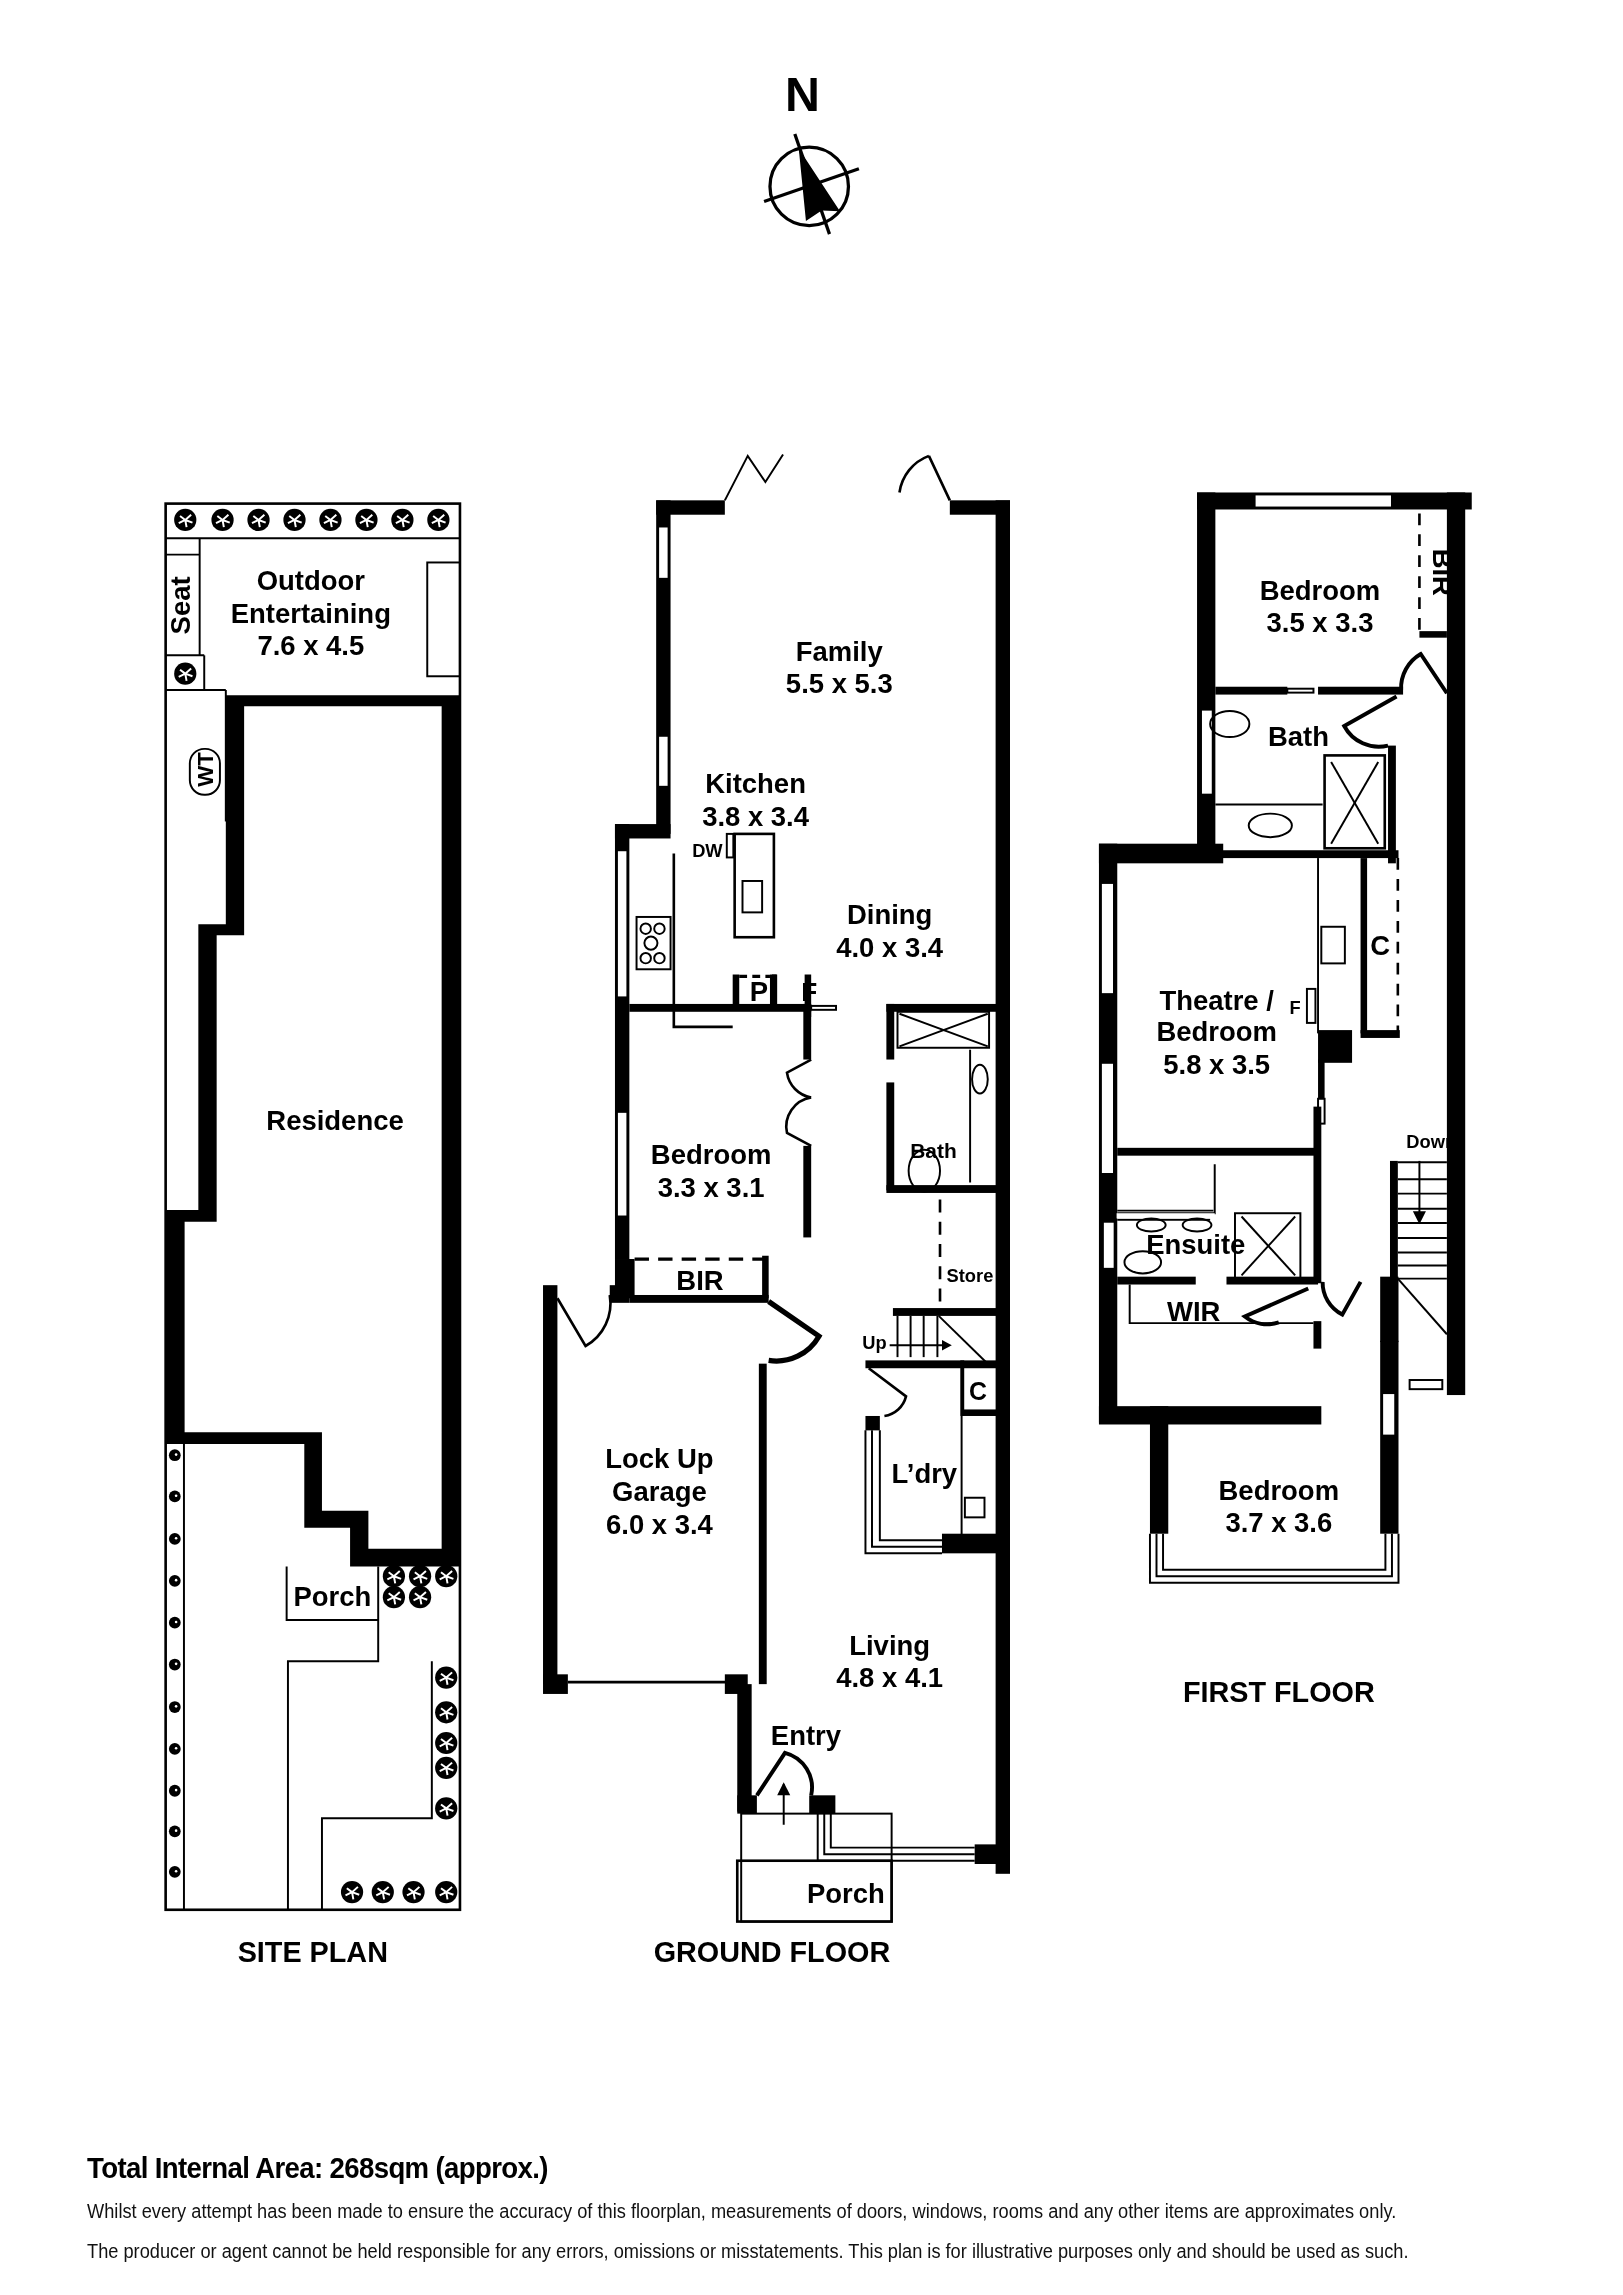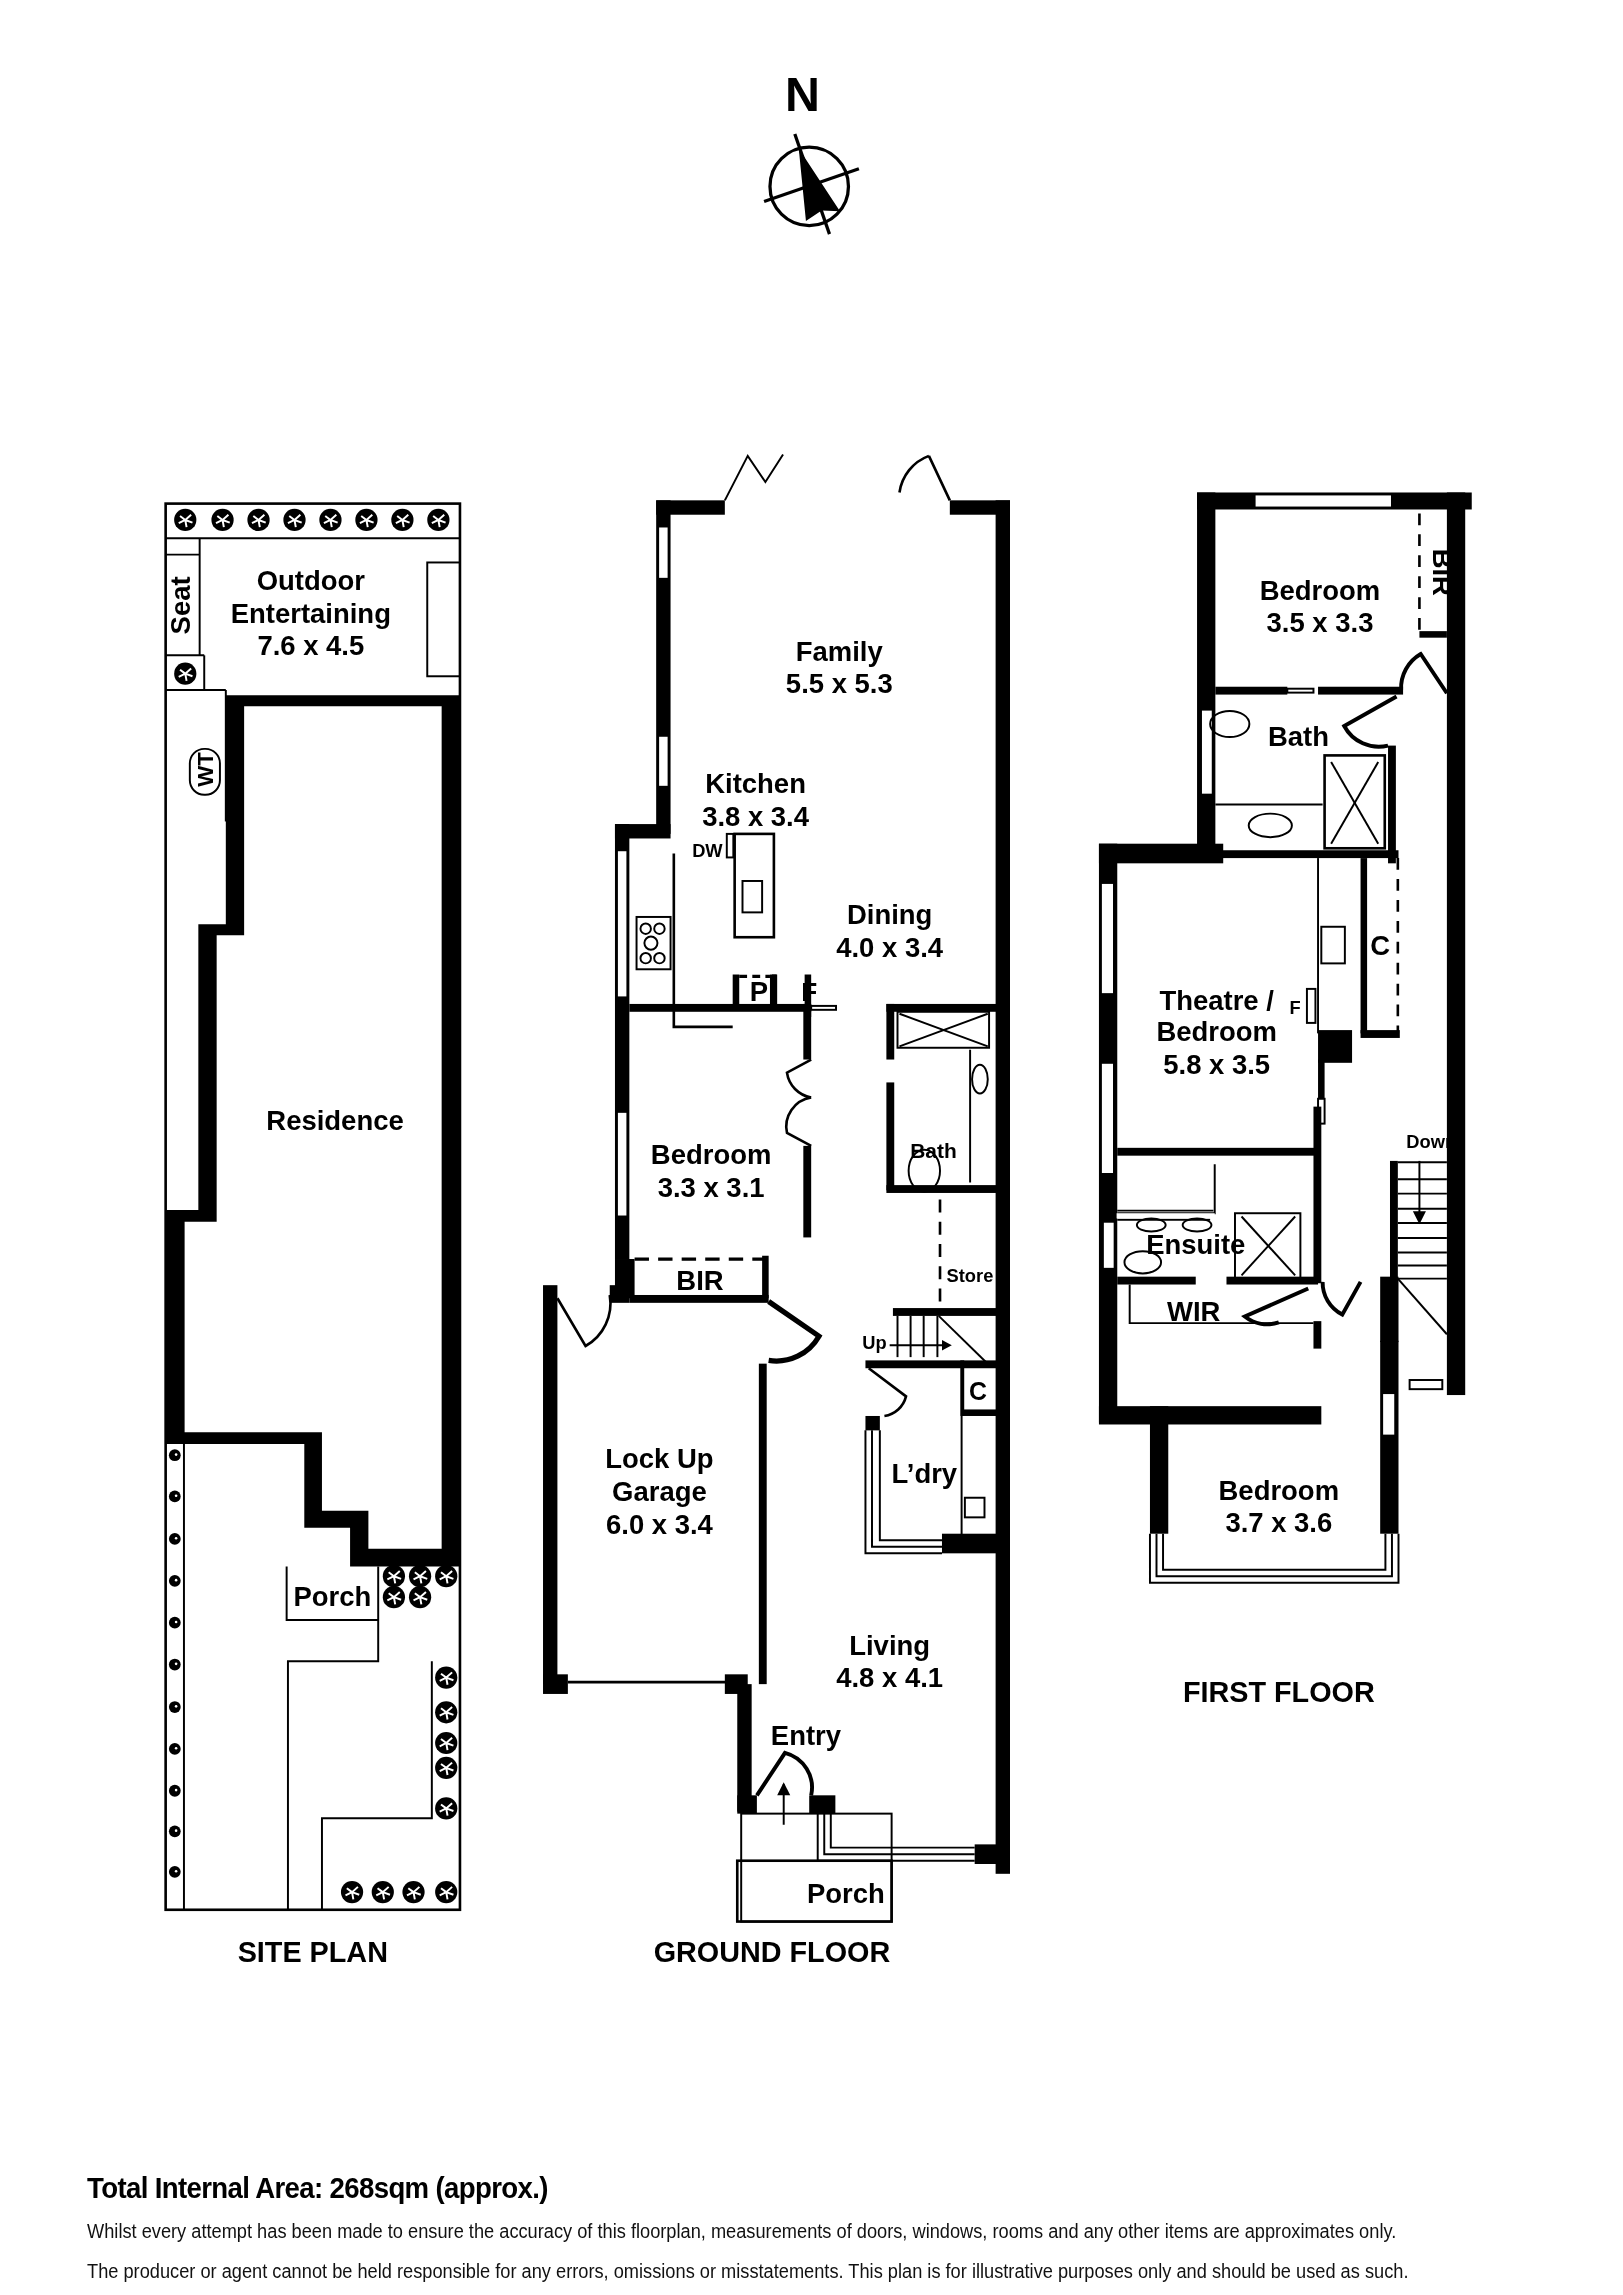--- a/index.html
+++ b/index.html
@@ -3,21 +3,21 @@
 <meta charset="utf-8">
 <style>
   html, body { margin: 0; padding: 0; background: #ffffff; }
   body { width: 1623px; height: 2295px; position: relative; overflow: hidden;
          font-family: "Liberation Sans", sans-serif; color: #000; }
   svg.plan { position: absolute; left: 0; top: 0; }
   svg text { font-family: "Liberation Sans", sans-serif; font-weight: bold; fill: #000; }
   .lbl { font-size: 42px; }
   .lbl-sm { font-size: 28px; }
   .title { font-size: 44px; }
-  .footer { position: absolute; left: 87px; top: 2151px; width: 1505px; margin-top: 20px; }
+  .footer { position: absolute; left: 87px; top: 2151px; width: 1505px; }
   .footer .area { font-size: 30px; font-weight: bold; letter-spacing: -0.7px; transform: scaleX(0.92); transform-origin: left; white-space: nowrap; }
   .footer .disc { font-size: 19.6px; line-height: 25px; margin-top: 14.4px; transform: scaleX(0.93); transform-origin: left; white-space: nowrap; color: #111; }
   .wall { fill: #000; }
   .thin { fill: none; stroke: #000; stroke-width: 4; }
   .thin2 { fill: none; stroke: #000; stroke-width: 3; }
   .dash { fill: none; stroke: #000; stroke-width: 5; stroke-dasharray: 22 14; }
   .win { fill: #fff; stroke: #000; stroke-width: 3; }
 </style>
 </head>
 <body>

